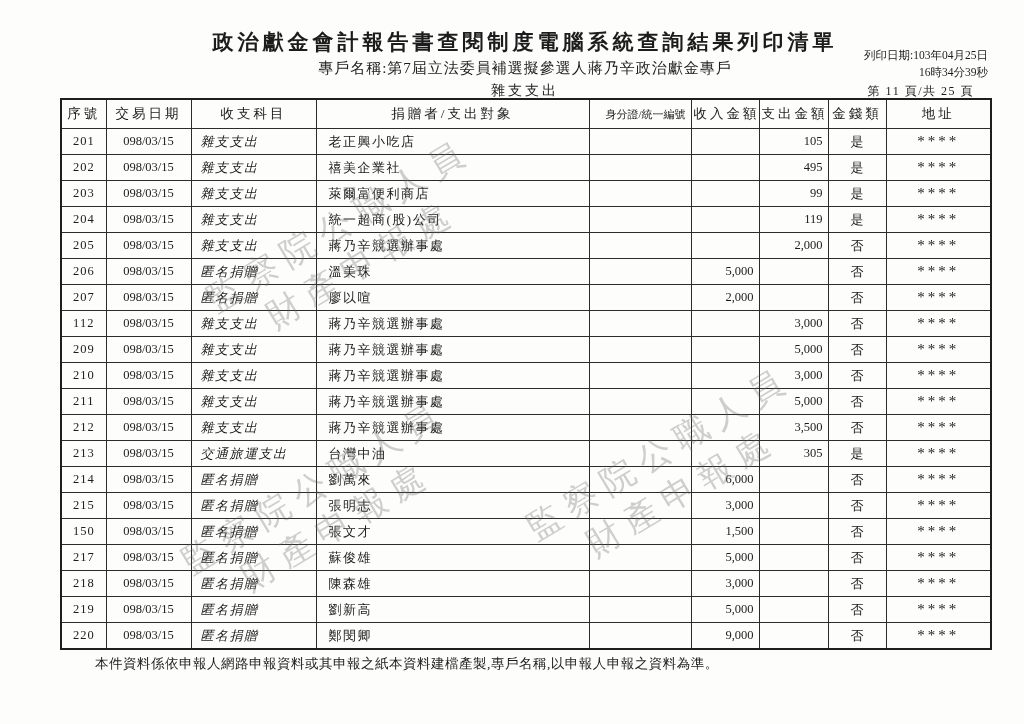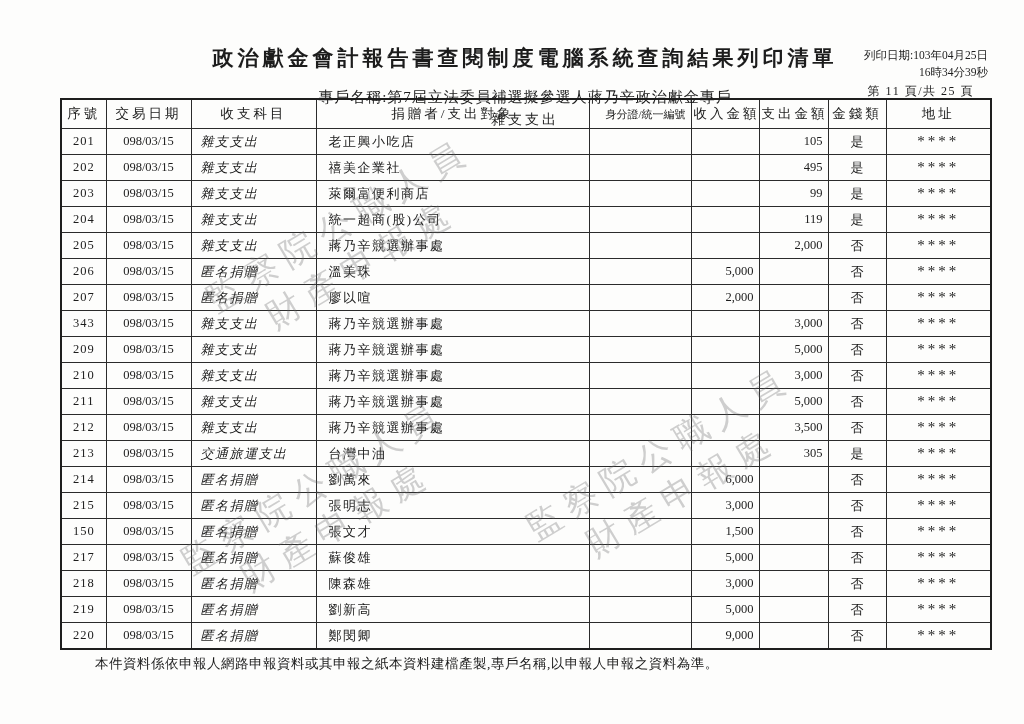--- a/index.html
+++ b/index.html
@@ -12,21 +12,21 @@
   .page{
     position:relative;width:1024px;height:724px;
     background:#fdfdfc;overflow:hidden;
   }
   
   .titles{
     position:absolute;left:60px;top:28px;width:930px;
     text-align:center;z-index:2;
   }
   .doc-title{
-    margin:16px;font-size:21px;font-weight:bold;letter-spacing:4px;
+    margin:0;font-size:21px;font-weight:bold;letter-spacing:4px;
   }
   .doc-subtitle{
     margin-top:3px;font-size:15px;letter-spacing:1px;
   }
   .doc-report-type{
     margin-top:4px;font-size:14px;letter-spacing:3px;
   }
   .print-info{
     position:absolute;right:36px;top:47px;
     font-size:11.5px;text-align:right;line-height:1.45;z-index:2;
@@ -192,21 +192,21 @@
       <td class="c-date">098/03/15</td>
       <td class="c-cat">匿名捐贈</td>
       <td class="c-party">廖以喧</td>
       <td class="c-id"></td>
       <td class="c-income">2,000</td>
       <td class="c-expense"></td>
       <td class="c-money">否</td>
       <td class="c-addr">****</td>
     </tr>
         <tr>
-      <td class="c-serial">343</td>
+      <td class="c-serial">112</td>
       <td class="c-date">098/03/15</td>
       <td class="c-cat">雜支支出</td>
       <td class="c-party">蔣乃辛競選辦事處</td>
       <td class="c-id"></td>
       <td class="c-income"></td>
       <td class="c-expense">3,000</td>
       <td class="c-money">否</td>
       <td class="c-addr">****</td>
     </tr>
         <tr>

